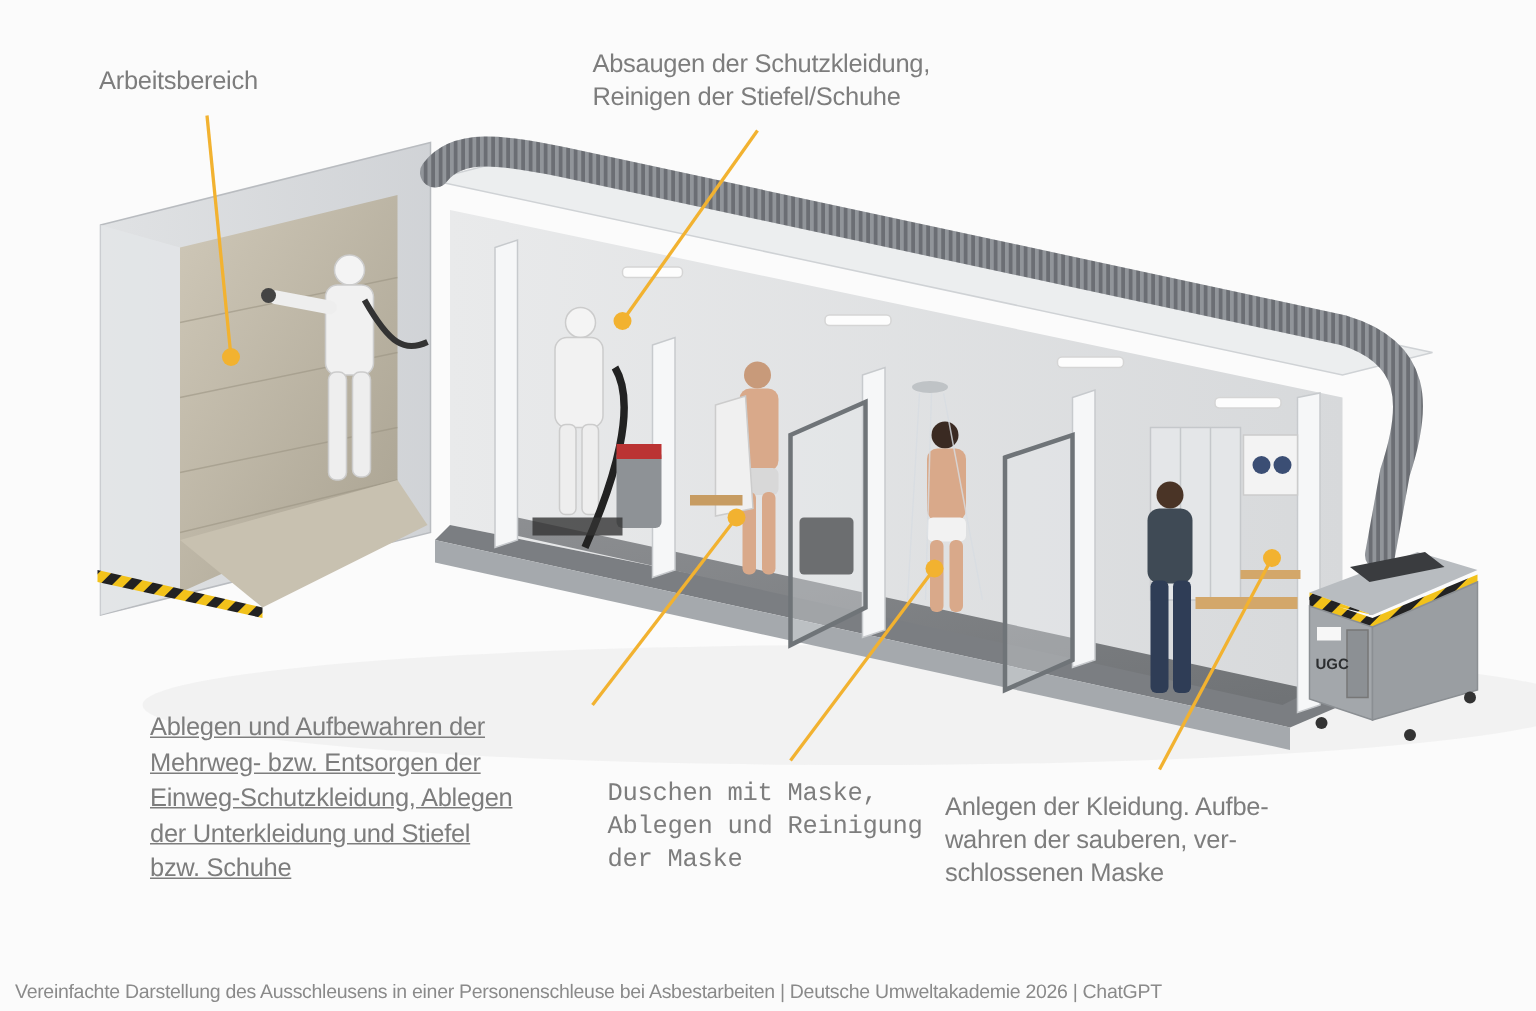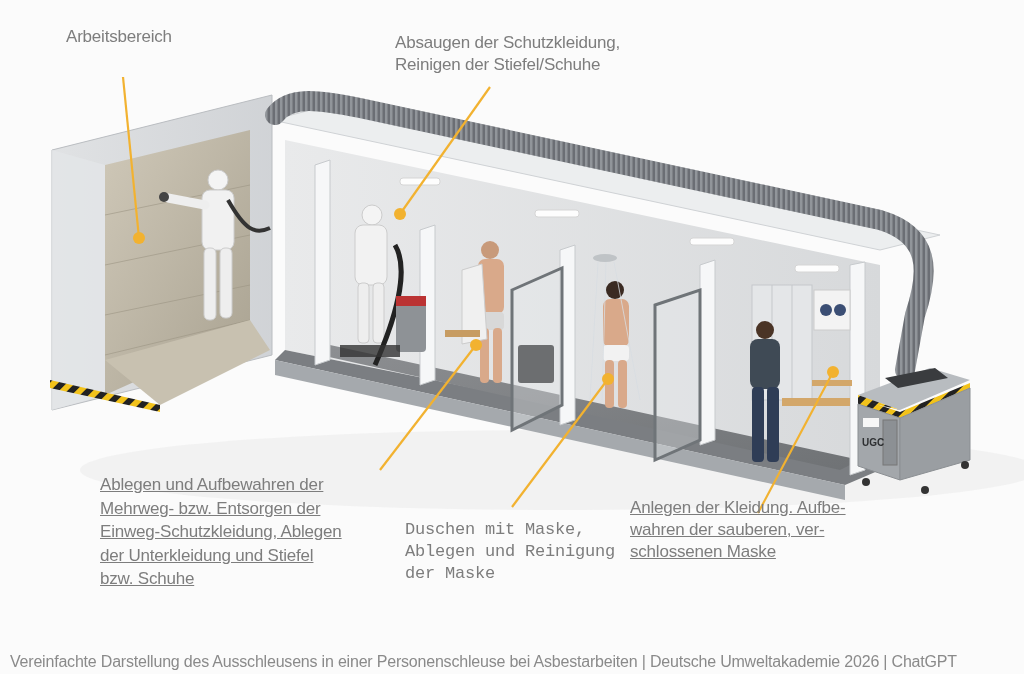--- a/index.html
+++ b/index.html
@@ -2,28 +2,28 @@
 <html><head>
 <meta charset="utf-8">
 <style>
   html, body { margin:0; padding:0; }
   body {
     width:1024px; height:674px; overflow:hidden; position:relative;
     background:#fbfbfb;
     font-family:"Liberation Sans", "DejaVu Sans", sans-serif;
     color:#7a7a7a;
   }
-  .stage { position:absolute; left:0; top:0; width:884px; height:674px;text-decoration:underline; }
+  .stage { position:absolute; left:15px; top:0; width:884px; height:674px;text-decoration:underline; }
   .label {
     position:absolute; font-size:17px; line-height:22px; color:#7d7d7d;
     text-align:left; white-space:pre-line; letter-spacing:-0.2px;
   }
   .label.left { text-align:left; }
   .caption {
-    position:absolute; left:10px; top:653px; font-size:16px; color:#8a8a8a;
+    position:absolute; left:10px; top:653px; font-size:13px; color:#8a8a8a;
     letter-spacing:-0.2px; white-space:nowrap;
   }
   svg { position:absolute; left:0; top:0; }
 </style>
 </head>
 <body>
 
 <div class="stage">
 <svg width="1024" height="674" viewBox="0 0 1024 674">
   <defs>
@@ -191,28 +191,28 @@
     <line x1="380" y1="470" x2="476" y2="345"></line>
         <circle cx="476" cy="345" r="6" stroke="none"></circle>
     <line x1="512" y1="507" x2="608" y2="379"></line>
         <circle cx="608" cy="379" r="6" stroke="none"></circle>
     <line x1="758" y1="513" x2="833" y2="372"></line>
         <circle cx="833" cy="372" r="6" stroke="none"></circle>
   </g>
 </svg>
 </div>
 
-<div class="label left" style="left:66px; top:26px;">Arbeitsbereich</div>
+<div class="label left" style="left:66px; top:43px;">Arbeitsbereich</div>
 <div class="label" style="left:395px; top:32px; width:290px;">Absaugen der Schutzkleidung,
 Reinigen der Stiefel/Schuhe</div>
 <div class="label" style="left:100px; top:473px; width:300px; line-height:23.5px;text-decoration:underline;">Ablegen und Aufbewahren der
 Mehrweg- bzw. Entsorgen der
 Einweg-Schutzkleidung, Ablegen
 der Unterkleidung und Stiefel
 bzw. Schuhe</div>
 <div class="label" style="left:405px; top:519px; width:230px;font-family:Liberation Mono, monospace;">Duschen mit Maske,
 Ablegen und Reinigung
 der Maske</div>
-<div class="label" style="left:630px; top:497px; width:285px;text-decoration:underline;">Anlegen der Kleidung. Aufbe-
+<div class="label" style="left:630px; top:527px; width:285px;">Anlegen der Kleidung. Aufbe-
 wahren der sauberen, ver-
 schlossenen Maske</div>
 
 <div class="caption">Vereinfachte Darstellung des Ausschleusens in einer Personenschleuse bei Asbestarbeiten | Deutsche Umweltakademie 2026 | ChatGPT</div>
 
 </body></html>

